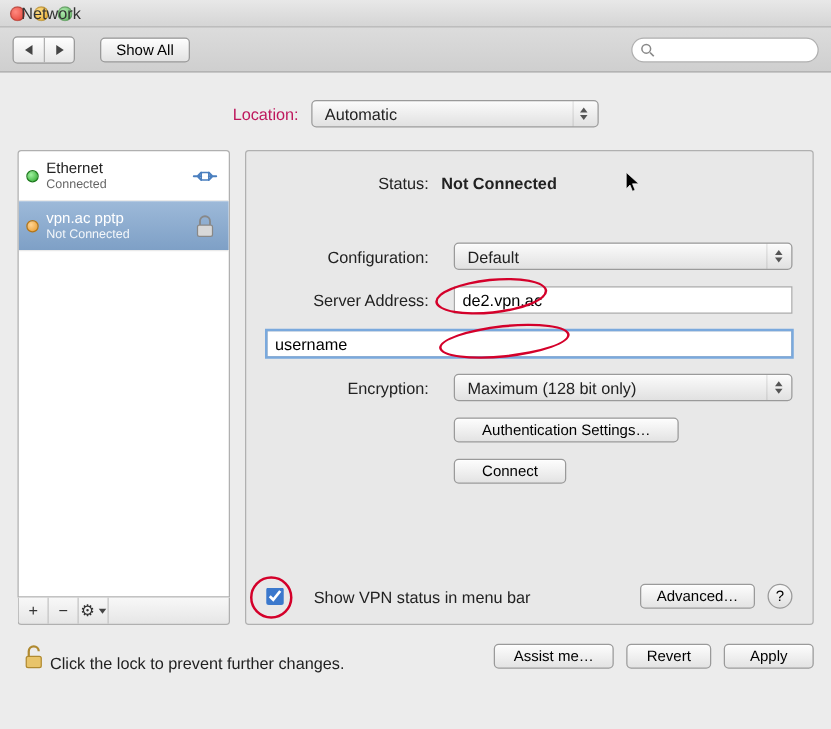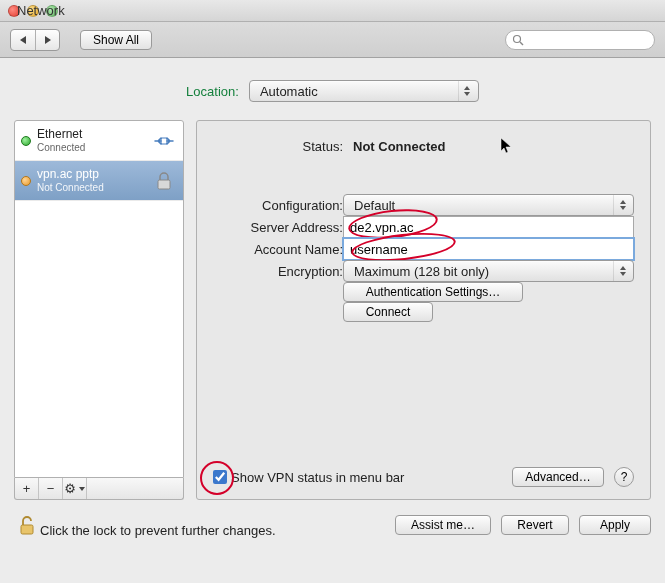--- a/index.html
+++ b/index.html
@@ -78,21 +78,21 @@
 .search svg { flex-shrink:0; }
 .search input { border:none; outline:none; flex:1; font-size:12px; background:transparent; }
 
 .content {
   padding: 12px 14px 0 14px;
 }
 .loc-row {
   display:flex; align-items:center; justify-content:center;
   gap: 10px; margin: 10px 0 18px 0;
 }
-.loc-row label { font-size:13px; color:#15803d; }
+.loc-row label { font-size:13px; color:#be185d; }
 
 .mac-select {
   height: 22px;
   border-radius: 4px;
   border: 1px solid #9a9a9a;
   background: linear-gradient(to bottom, #fbfbfb, #e1e1e1);
   display:flex; align-items:center;
   padding: 0 6px 0 10px;
   position: relative;
   font-size: 13px;
@@ -188,22 +188,22 @@
   margin-bottom: 40px;
   position: relative;
 }
 .status-row .lbl { text-align:right; width:130px; }
 .status-row .val { font-weight:bold; }
 .cursor-ptr {
   position:absolute; right: 120px; top: -2px;
 }
 .form-row {
   display:flex; align-items:center;
-  gap: 0;
-  margin-bottom: 0;
+  gap: 20px;
+  margin-bottom: 13px;
 }
 .form-row .lbl { width: 130px; text-align:right; font-size:13px; }
 .form-row .fld { flex:1; }
 .mac-input {
   height: 22px; width: 100%;
   border: 1px solid #a8a8a8;
   background: #fff;
   padding: 0 6px;
   font-size: 13px;
   border-radius: 0;
@@ -366,21 +366,20 @@
         </div>
       </div>
 
       <div class="form-row" style="position:relative">
         <span class="lbl">Server Address:</span>
         <div class="fld"><input class="mac-input" value="de2.vpn.ac" style=""></div>
         <div class="red-circle" style="left:135px; top:-6px; width:90px; height:28px;"></div>
       </div>
 
       <div class="form-row" style="position:relative">
-        <span class="lbl">Account Name:</span>
         <div class="fld"><input class="mac-input focused" value="username" style=""></div>
         <div class="red-circle" style="left:138px; top:-4px; width:105px; height:26px;"></div>
       </div>
 
       <div class="form-row">
         <span class="lbl">Encryption:</span>
         <div class="fld mac-select">
           <span>Maximum (128 bit only)</span>
           <span class="arrows"></span>
         </div>
@@ -390,21 +389,21 @@
         <span class="lbl"></span>
         <button class="btn" style="width:180px">Authentication Settings…</button>
       </div>
 
       <div class="form-row">
         <span class="lbl"></span>
         <button class="btn" style="width:90px">Connect</button>
       </div>
 
       <div class="bottom-row">
-        <div style="display:flex;align-items:center;gap:4px;position:relative;">
+        <div style="display:flex;align-items:center;gap:24px;position:relative;">
           <input type="checkbox" class="chk" checked="" style="">
           <span>Show VPN status in menu bar</span>
           <div class="red-circle" style="left:-13px; top:-9px; width:34px; height:34px; transform:none;"></div>
         </div>
         <div class="spacer"></div>
         <button class="btn" style="width:92px">Advanced…</button>
         <button class="help-btn">?</button>
       </div>
     </div>
   </div>

